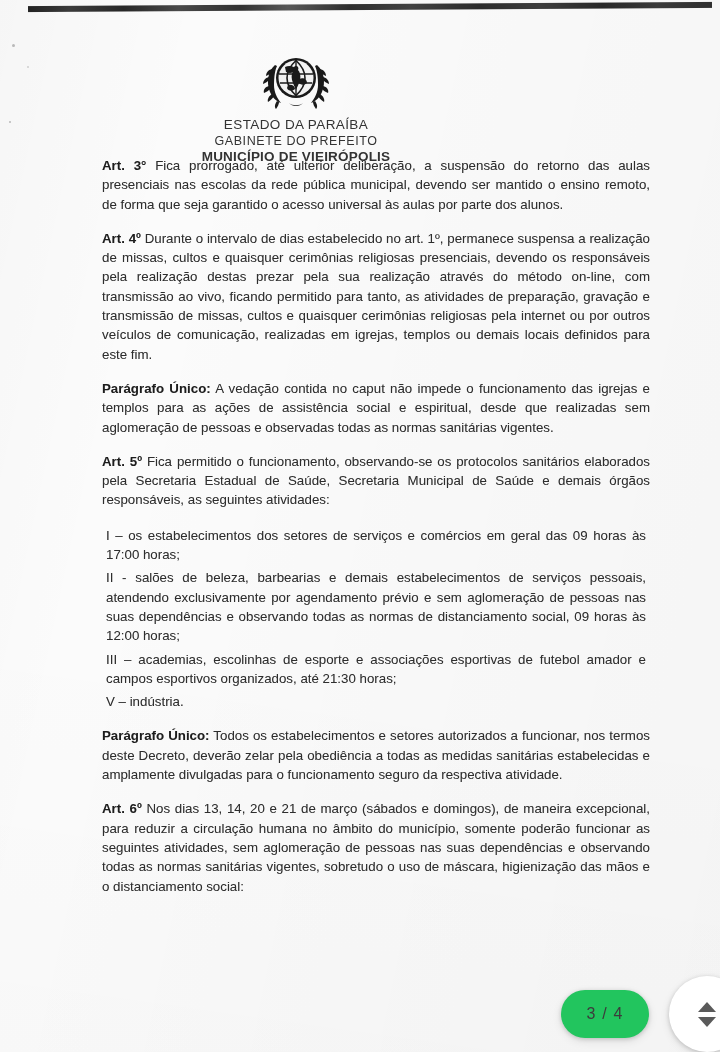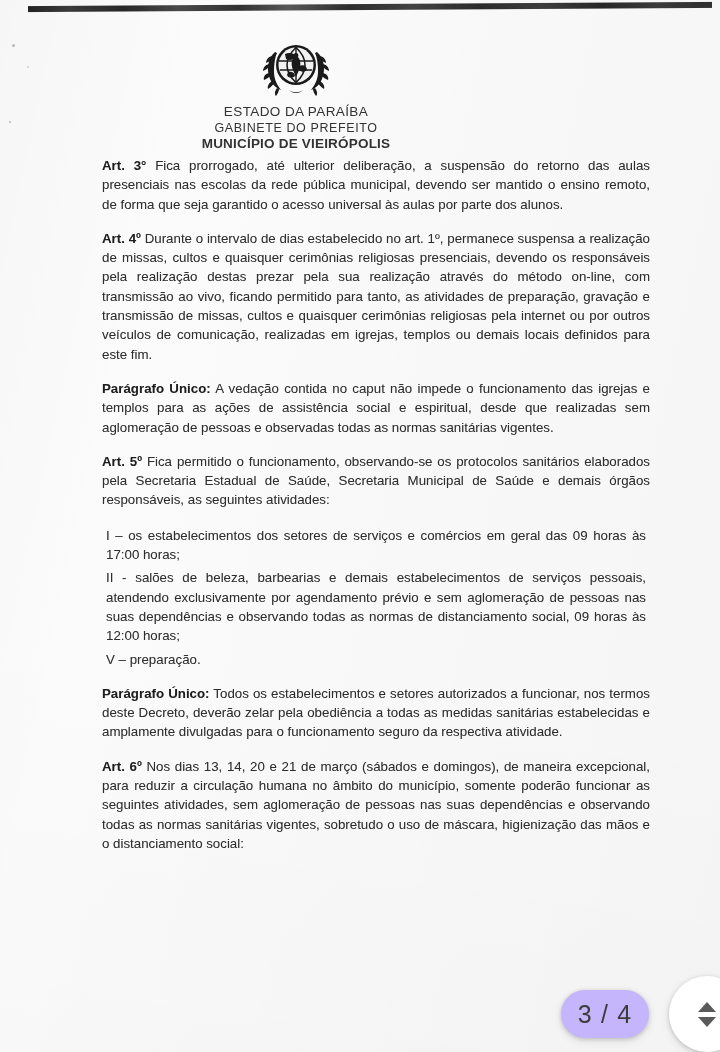--- a/index.html
+++ b/index.html
@@ -44,21 +44,21 @@
   }
   .scan-speck {
     position: absolute;
     background: #b9b9b9;
     border-radius: 50%;
   }
 
   
   .doc-header {
     position: absolute;
-    top: 36px;
+    top: 49px;
     left: 0;
     width: 592px;
     text-align: center;
   }
   .emblem {
     width: 70px;
     height: 62px;
     margin: 0 auto 6px auto;
     position: relative;
   }
@@ -101,28 +101,28 @@
     text-shadow: 0 0 0.35px rgba(0,0,0,0.18);
   }
 
   
   .page-indicator {
     position: absolute;
     left: 561px;
     top: 990px;
     width: 88px;
     height: 48px;
-    background: #c4b5fd;
+    background: #22c55e;
     border-radius: 24px;
     box-shadow: 0 1px 4px rgba(0,0,0,0.16), 0 3px 10px rgba(0,0,0,0.10);
     display: flex;
     align-items: center;
     justify-content: center;
     color: #3c3c3c;
-    font-size: 25px;
+    font-size: 16px;
     letter-spacing: 1.2px;
   }
   .scroll-nav {
     position: absolute;
     left: 669px;
     top: 976px;
     width: 76px;
     height: 76px;
     background: #ffffff;
     border-radius: 50%;
@@ -201,21 +201,22 @@
     <p class="para"><b>Art. 3°</b><span> Fica prorrogado, até ulterior deliberação, a suspensão do retorno das aulas presenciais nas escolas da rede pública municipal, devendo ser mantido o ensino remoto, de forma que seja garantido o acesso universal às aulas por parte dos alunos.</span></p>
 
     <p class="para"><b>Art. 4º</b><span> Durante o intervalo de dias estabelecido no art. 1º, permanece suspensa a realização de missas, cultos e quaisquer cerimônias religiosas presenciais, devendo os responsáveis pela realização destas prezar pela sua realização através do método on-line, com transmissão ao vivo, ficando permitido para tanto, as atividades de preparação, gravação e transmissão de missas, cultos e quaisquer cerimônias religiosas pela internet ou por outros veículos de comunicação, realizadas em igrejas, templos ou demais locais definidos para este fim.</span></p>
 
     <p class="para"><b>Parágrafo Único:</b><span> A vedação contida no caput não impede o funcionamento das igrejas e templos para as ações de assistência social e espiritual, desde que realizadas sem aglomeração de pessoas e observadas todas as normas sanitárias vigentes.</span></p>
 
     <p class="para tight"><b>Art. 5º</b><span> Fica permitido o funcionamento, observando-se os protocolos sanitários elaborados pela Secretaria Estadual de Saúde, Secretaria Municipal de Saúde e demais órgãos responsáveis, as seguintes atividades:</span></p>
 
     <p class="list-item">I – os estabelecimentos dos setores de serviços e comércios em geral das 09 horas às 17:00 horas;</p>
     <p class="list-item">II - salões de beleza, barbearias e demais estabelecimentos de serviços pessoais, atendendo exclusivamente por agendamento prévio e sem aglomeração de pessoas nas suas dependências e observando todas as normas de distanciamento social, 09 horas às 12:00 horas;</p>
-    <p class="list-item block-gap-after">V – preparação.</p>
+    <p class="list-item">III – academias, escolinhas de esporte e associações esportivas de futebol amador e campos esportivos organizados, até 21:30 horas;</p>
+    <p class="list-item block-gap-after">V – indústria.</p>
 
     <p class="para"><b>Parágrafo Único:</b><span> Todos os estabelecimentos e setores autorizados a funcionar, nos termos deste Decreto, deverão zelar pela obediência a todas as medidas sanitárias estabelecidas e amplamente divulgadas para o funcionamento seguro da respectiva atividade.</span></p>
 
     <p class="para"><b>Art. 6º</b><span> Nos dias 13, 14, 20 e 21 de março (sábados e domingos), de maneira excepcional, para reduzir a circulação humana no âmbito do município, somente poderão funcionar as seguintes atividades, sem aglomeração de pessoas nas suas dependências e observando todas as normas sanitárias vigentes, sobretudo o uso de máscara, higienização das mãos e o distanciamento social:</span></p>
 
   </div>
 </div>
 
 <div class="page-indicator">
   <span>3 / 4</span>

